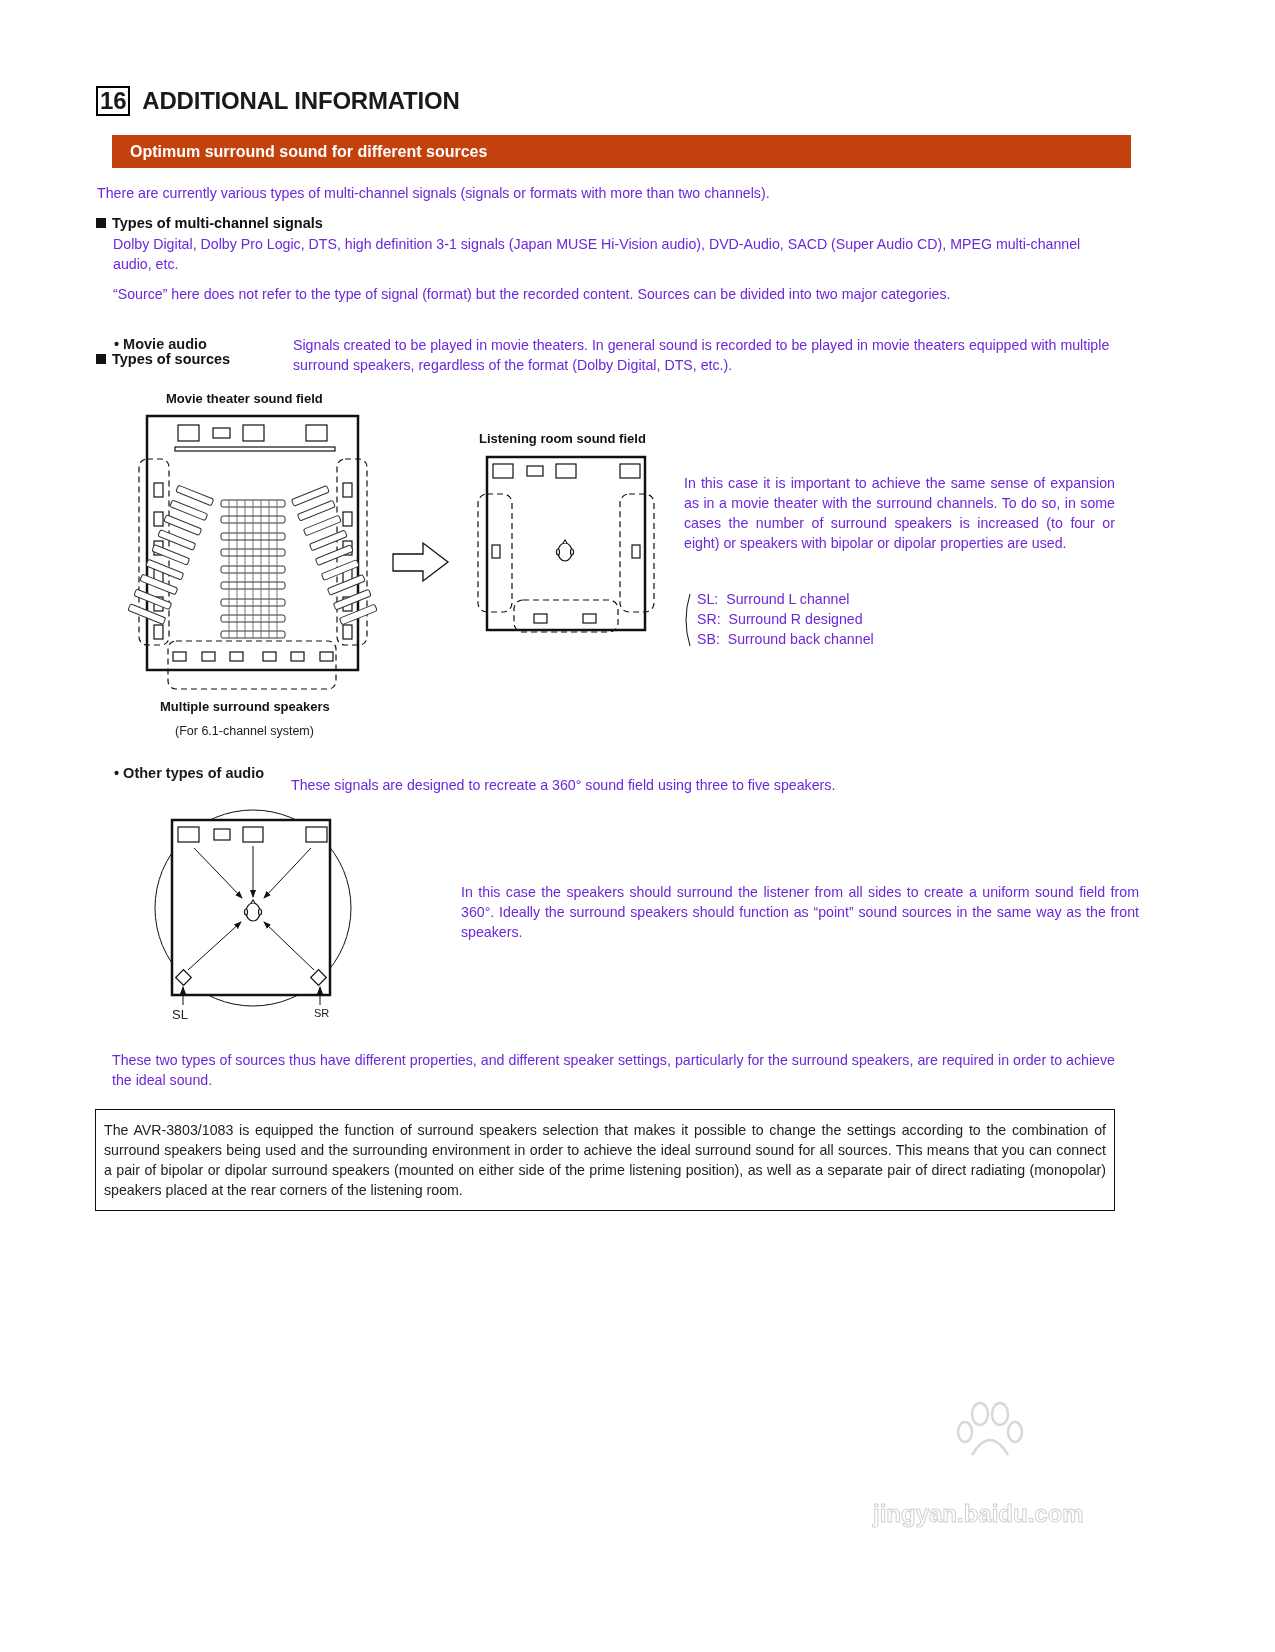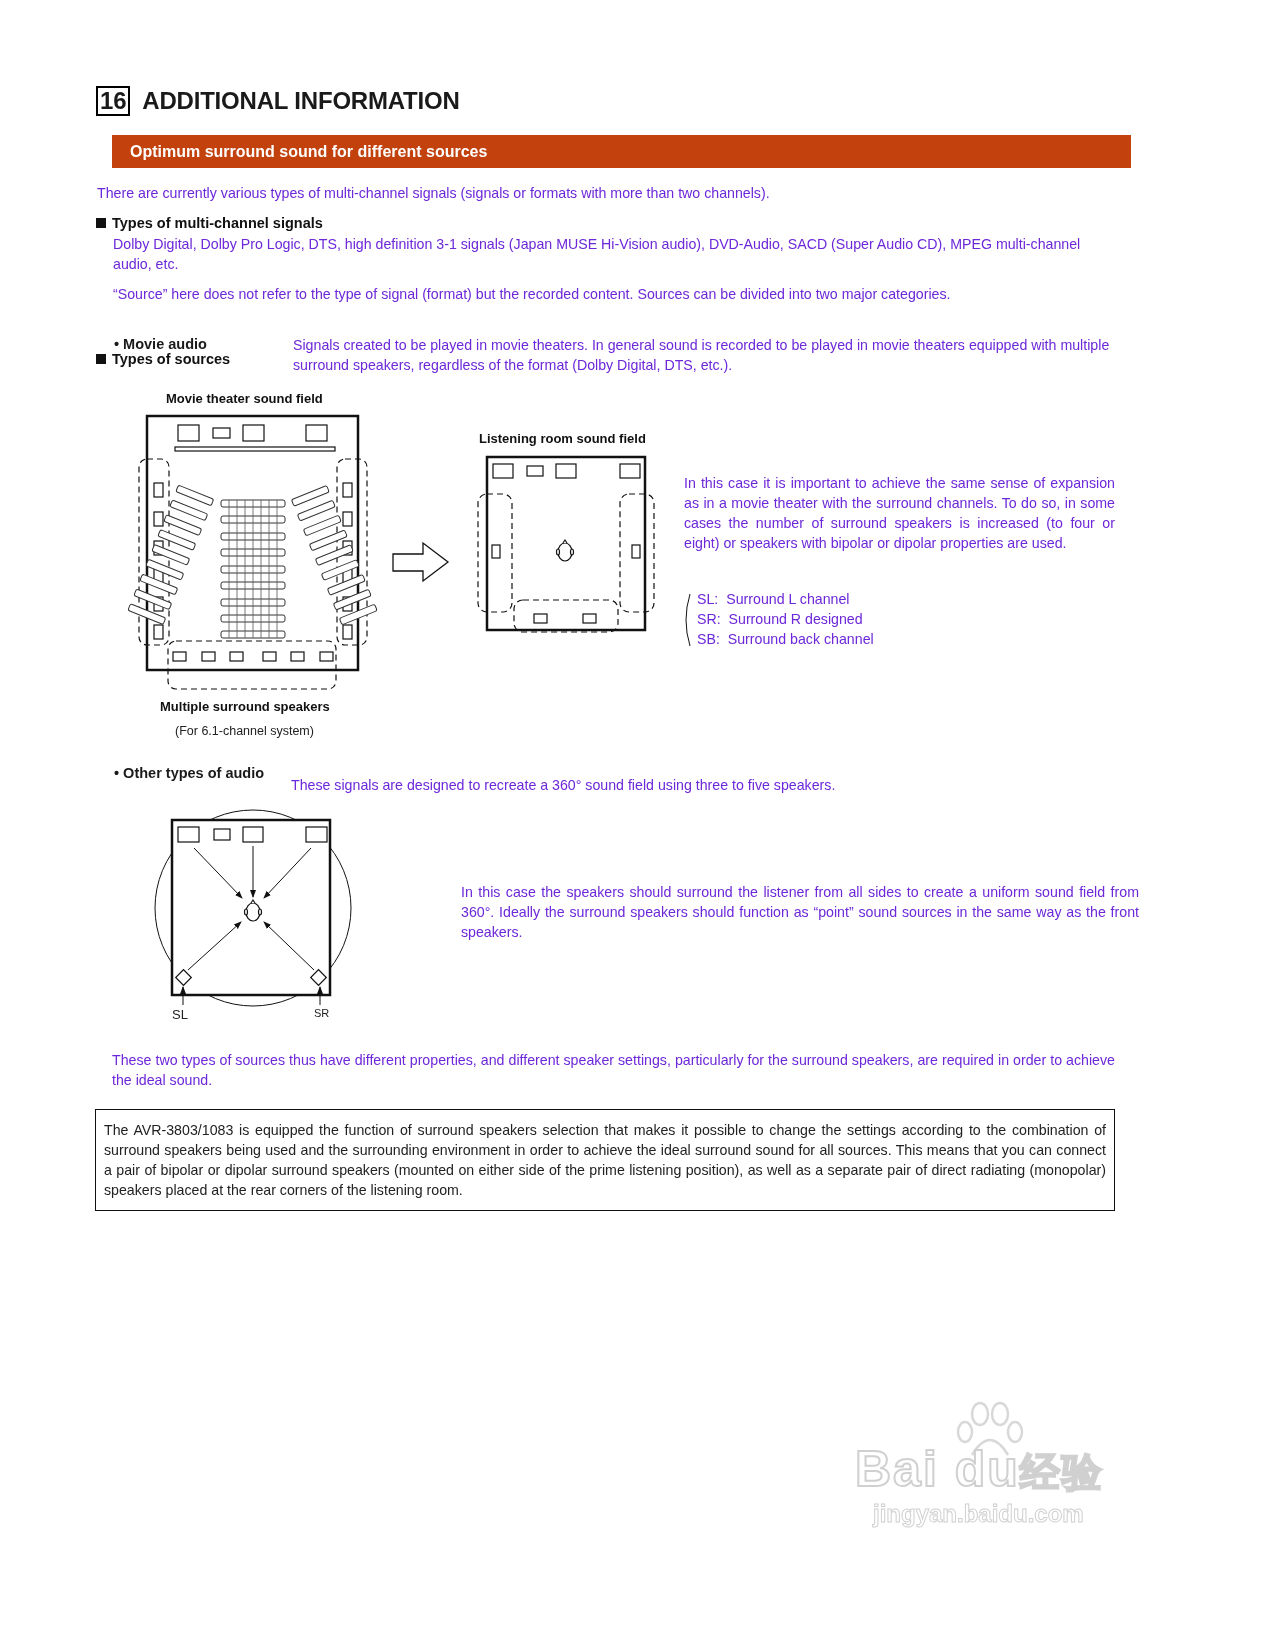--- a/index.html
+++ b/index.html
@@ -226,17 +226,14 @@
 <div class="abs wm">
   <svg style="left:95px; top:0px;" width="80" height="60" viewBox="0 0 80 60">
     <g fill="none" stroke="#d8d8d8" stroke-width="2.5">
       <ellipse cx="30" cy="14" rx="8" ry="11"></ellipse>
       <ellipse cx="50" cy="14" rx="8" ry="11"></ellipse>
       <ellipse cx="15" cy="32" rx="7" ry="10"></ellipse>
       <ellipse cx="65" cy="32" rx="7" ry="10"></ellipse>
       <path d="M22,55 Q40,25 58,55"></path>
     </g>
   </svg>
-  <div class="abs" style="left:0px; top:40px; font-size:50px; font-weight:bold; color:#fff; -webkit-text-stroke:2px #d0d0d0; letter-spacing:2px;">
-    <span>Bai du</span><span style="font-size:40px;">经验</span>
-  </div>
   <div class="abs" style="left:18px; top:100px; font-size:24px; font-weight:bold; color:#fff; -webkit-text-stroke:1px #d0d0d0;">jingyan.baidu.com</div>
 </div>
 
 </body></html>

